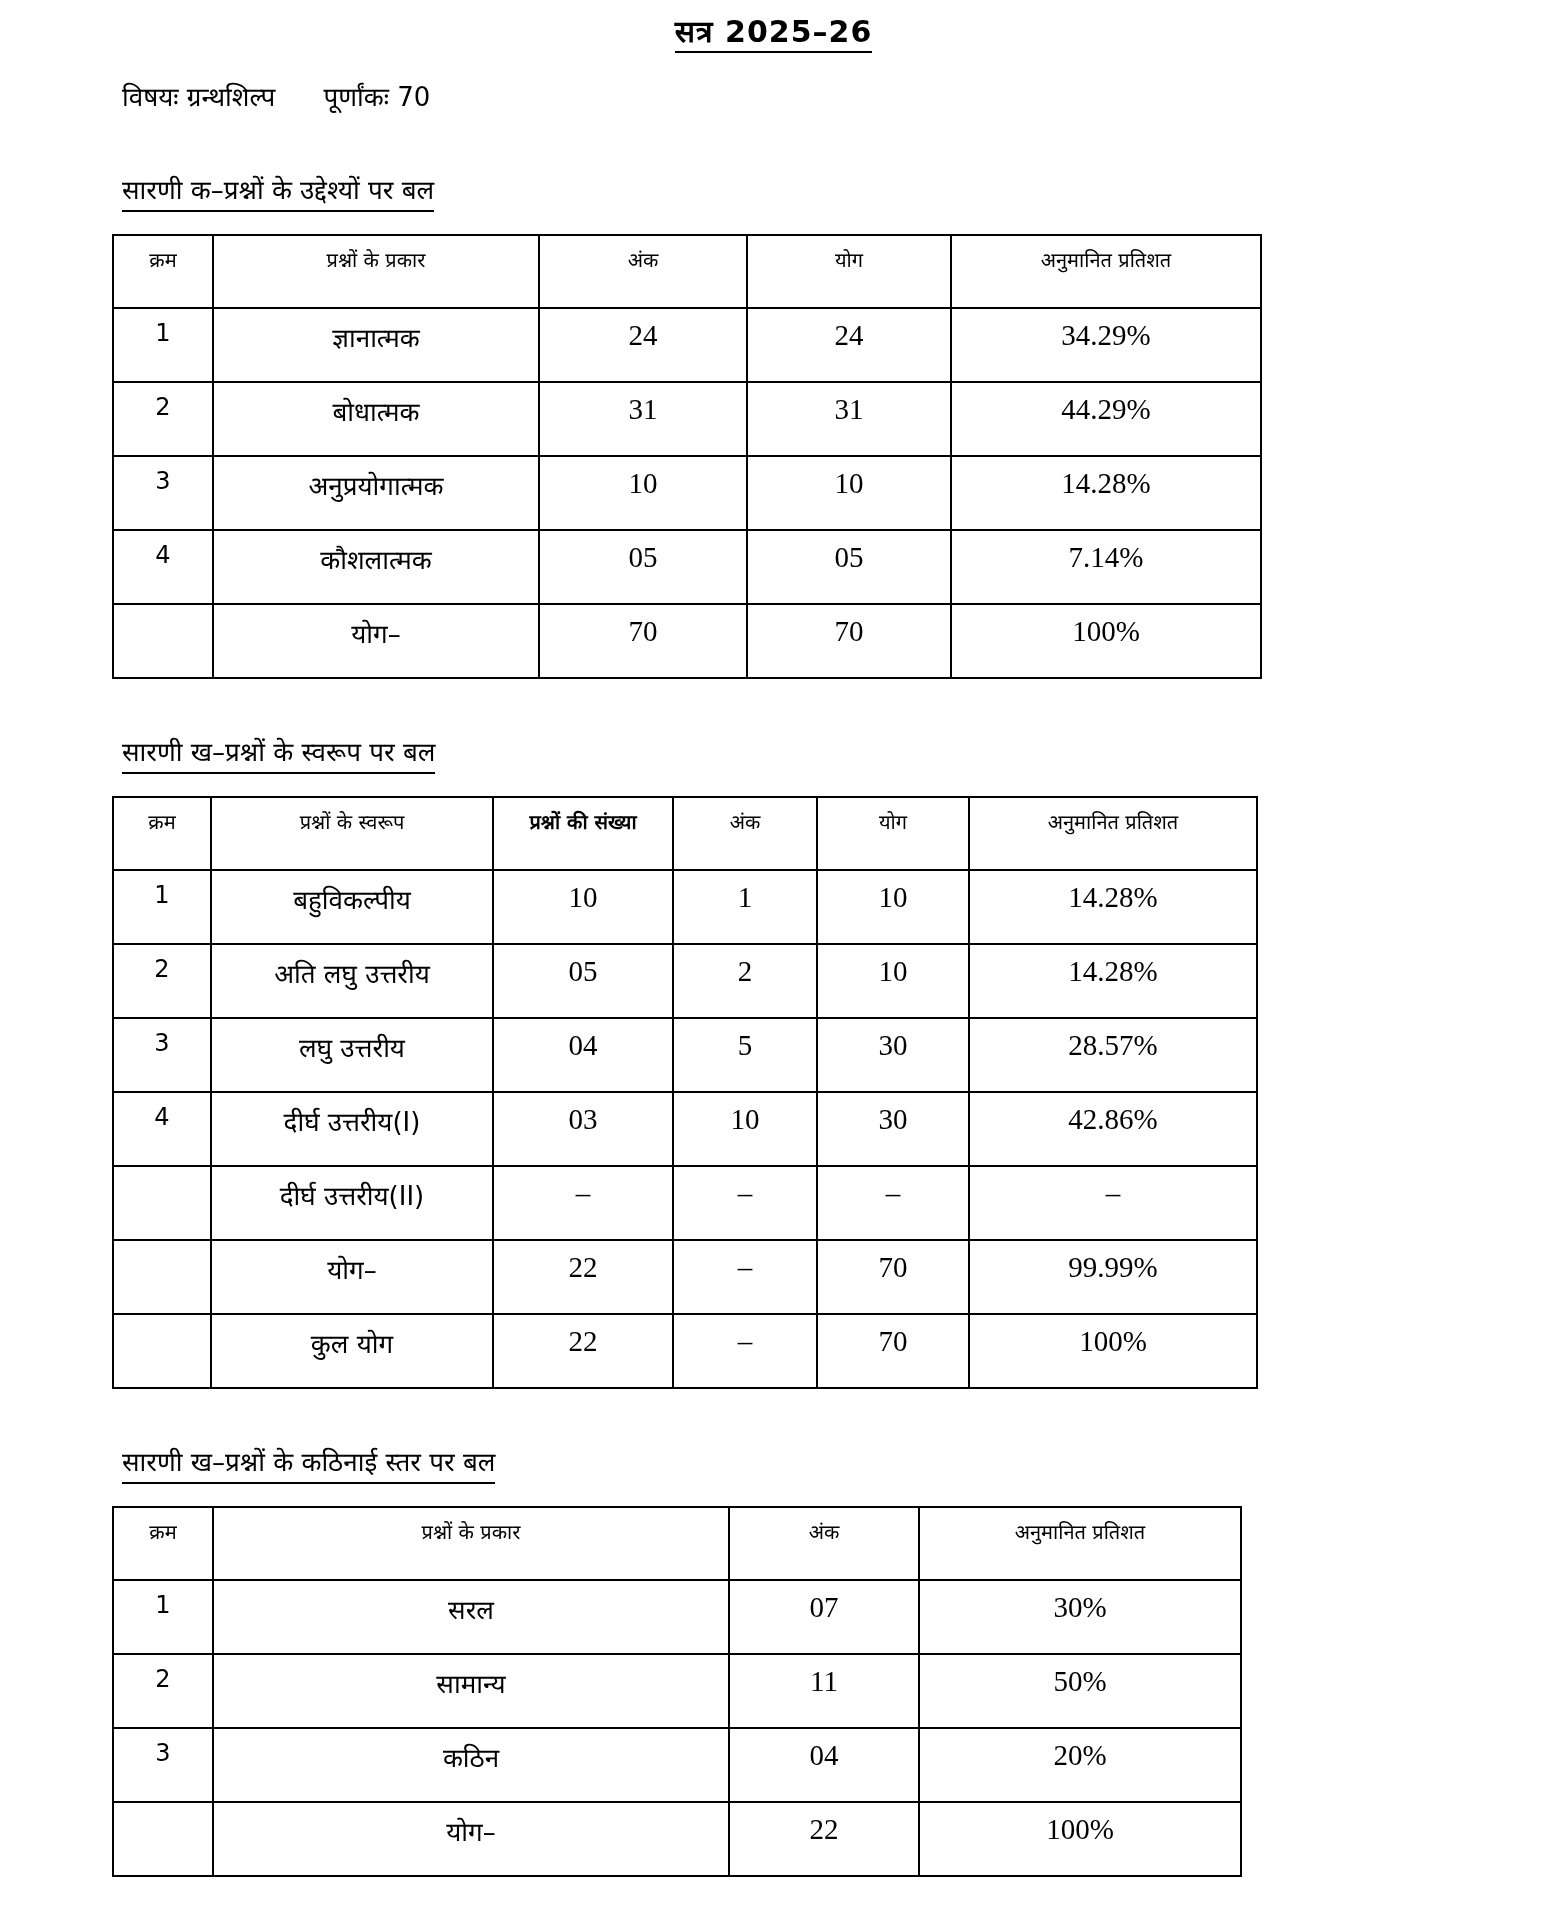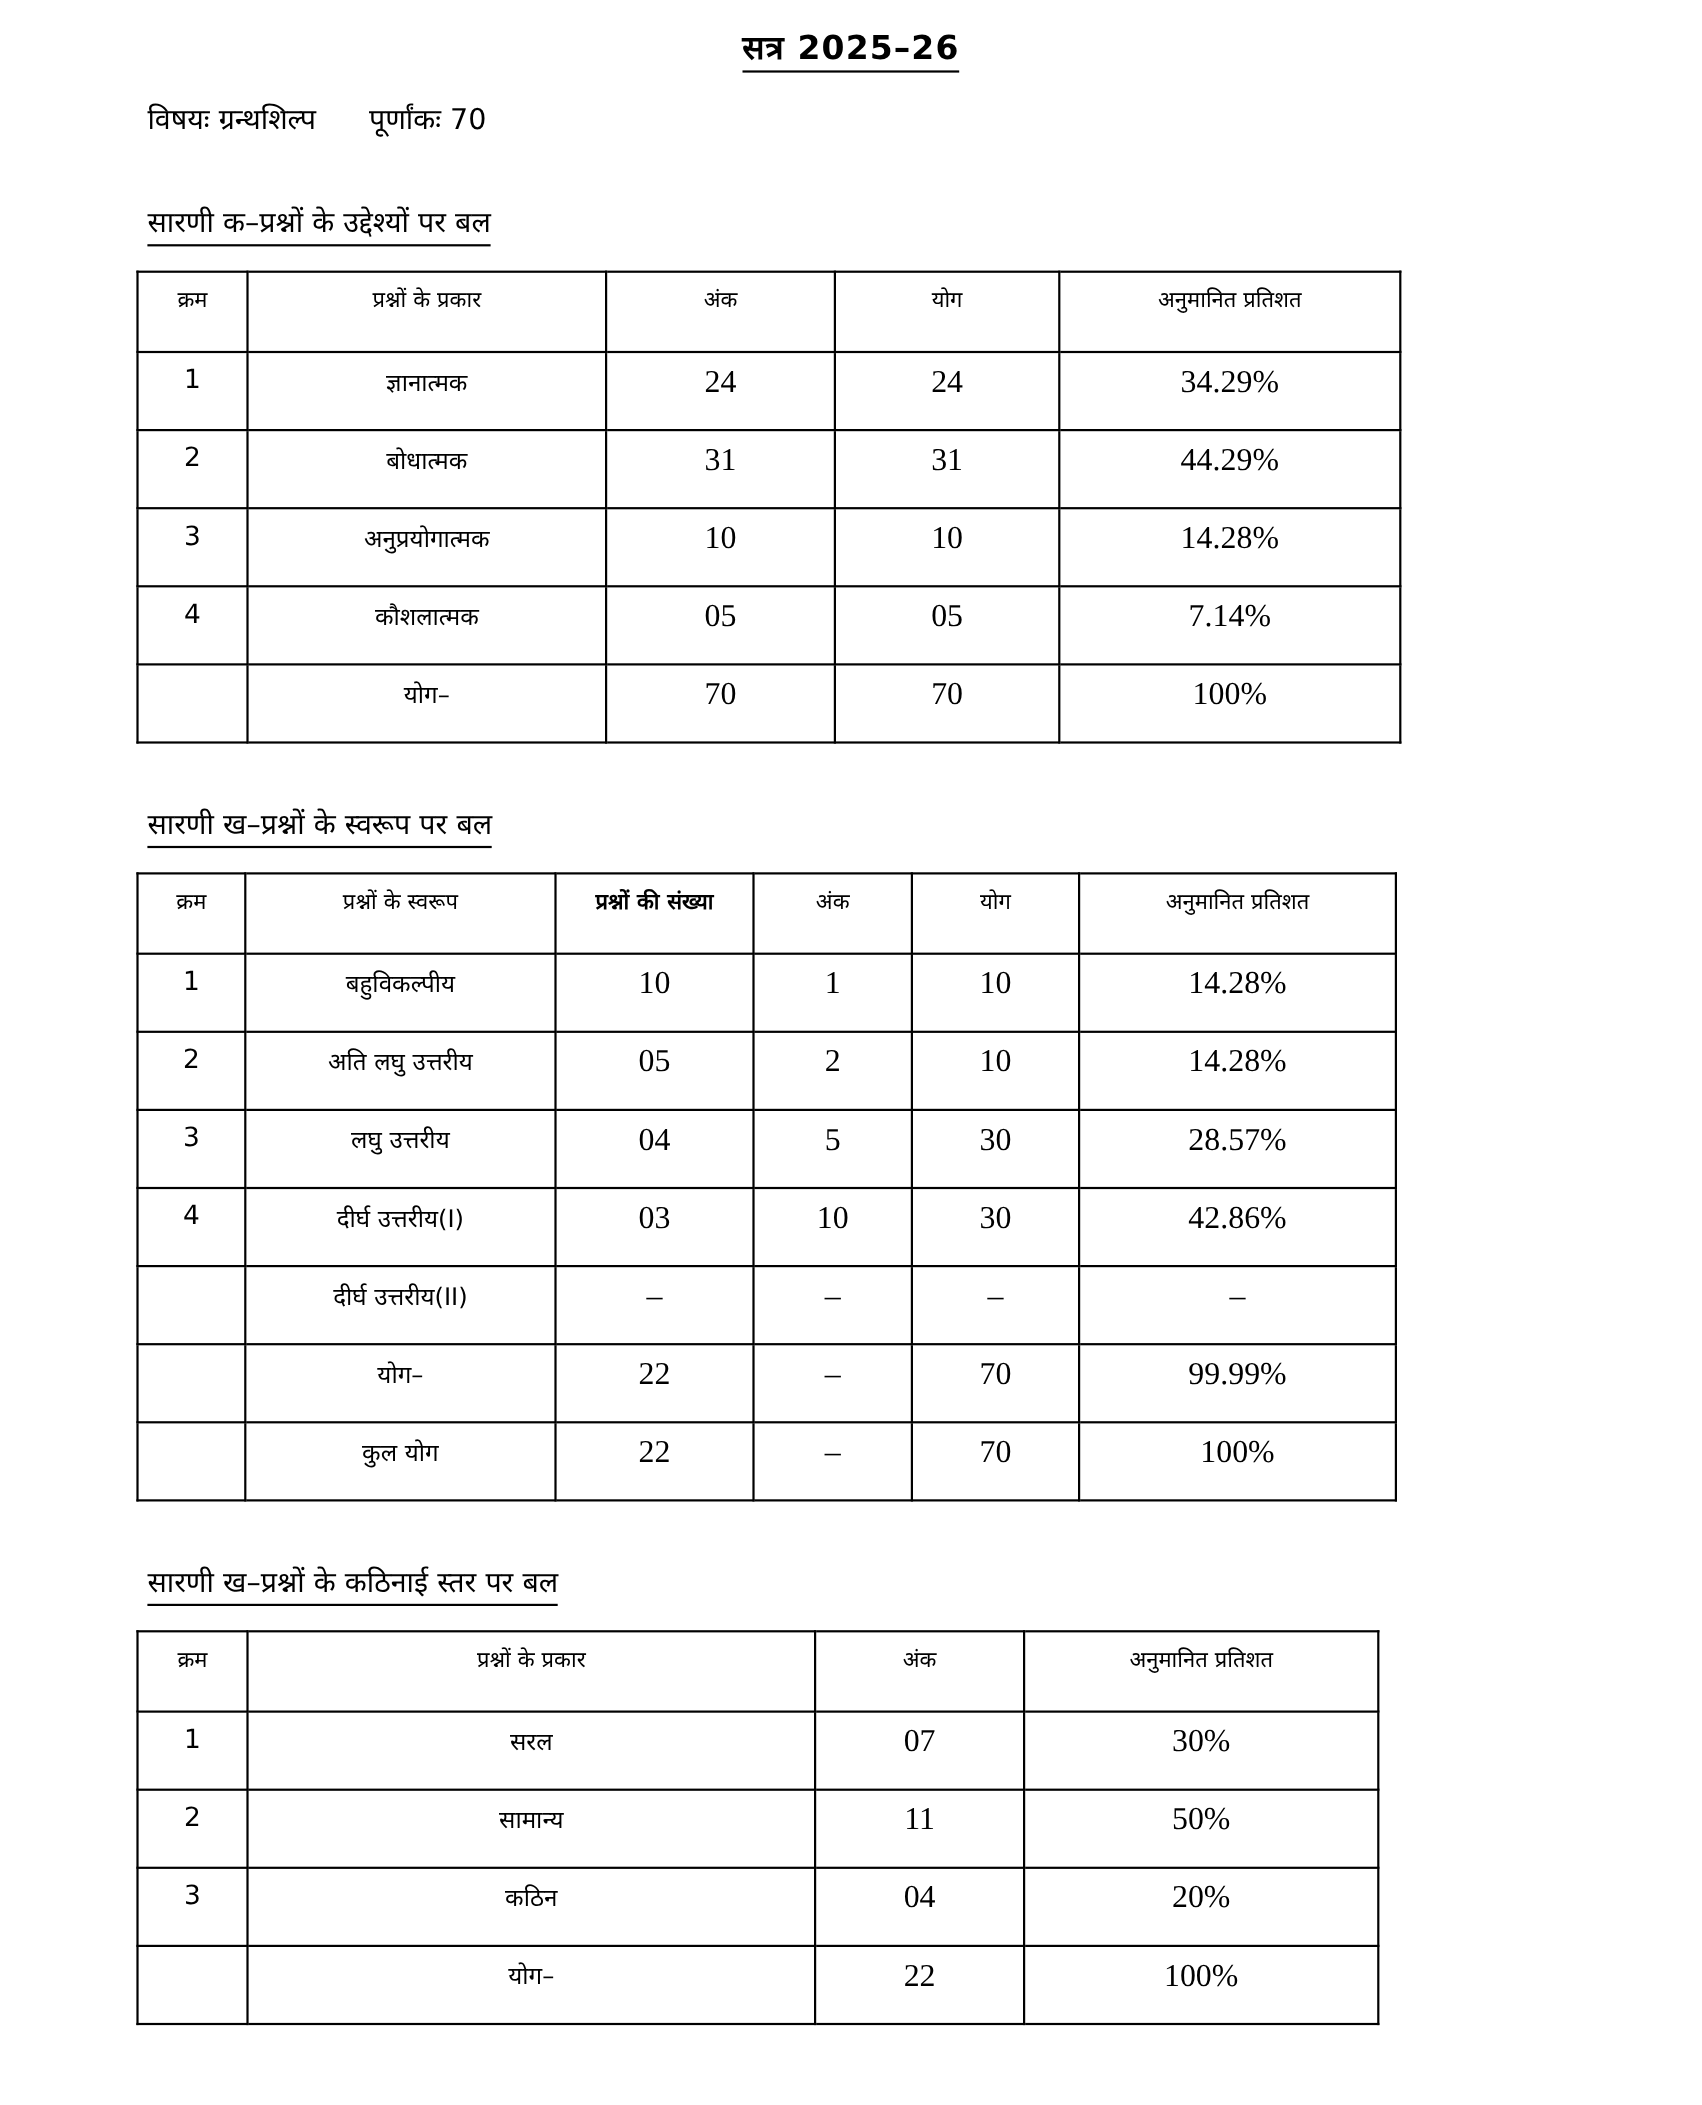--- a/index.html
+++ b/index.html
@@ -12,21 +12,21 @@
     height: 1914px;
     overflow: hidden;
     font-family: "Liberation Serif", "DejaVu Serif", serif;
     color: #000000;
     -webkit-font-smoothing: antialiased;
   }
   .page {
     position: relative;
     width: 1547px;
     height: 1371px;
-    padding: 16px;
+    padding: 4px;
     box-sizing: border-box;
   }
 
   
   .session-title {
     text-align: center;
     font-size: 30px;
     font-weight: 700;
     letter-spacing: 1px;
     padding-top: 6px;
@@ -84,21 +84,21 @@
     font-size: 29px;
     font-family: "Liberation Serif", "DejaVu Serif", serif;
   }
   table.blueprint th {
     font-size: 20px;
     font-family: "DejaVu Sans", "Liberation Sans", sans-serif;
     font-weight: 400;
     padding-bottom: 34px;
   }
   table.blueprint td.txt {
-    font-size: 22px;
+    font-size: 26px;
     font-family: "DejaVu Sans", "Liberation Sans", sans-serif;
     margin-left: 31px;
   }
   table.blueprint td.idx {
     font-size: 24px;
     font-family: "DejaVu Sans", "Liberation Sans", sans-serif;
   }
 
   
   .t1 { width: 1078px; }

